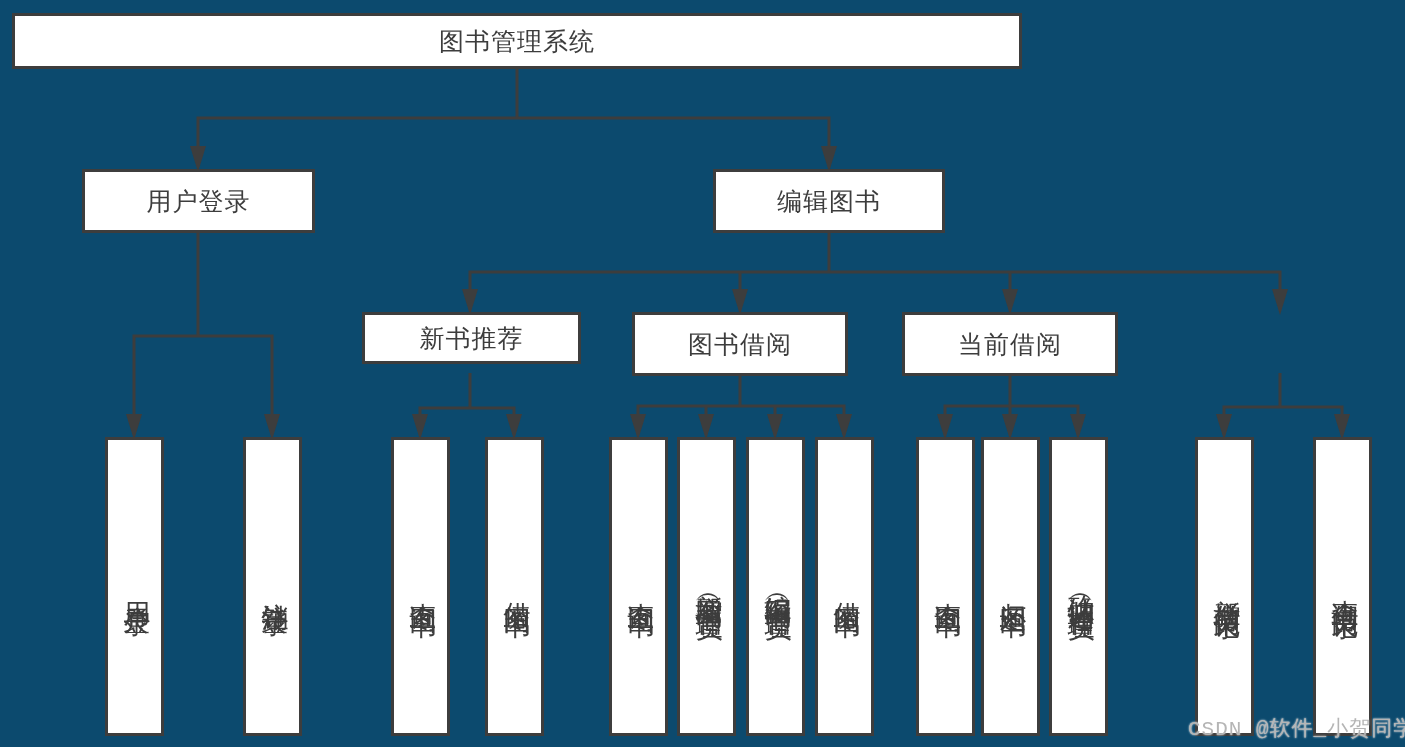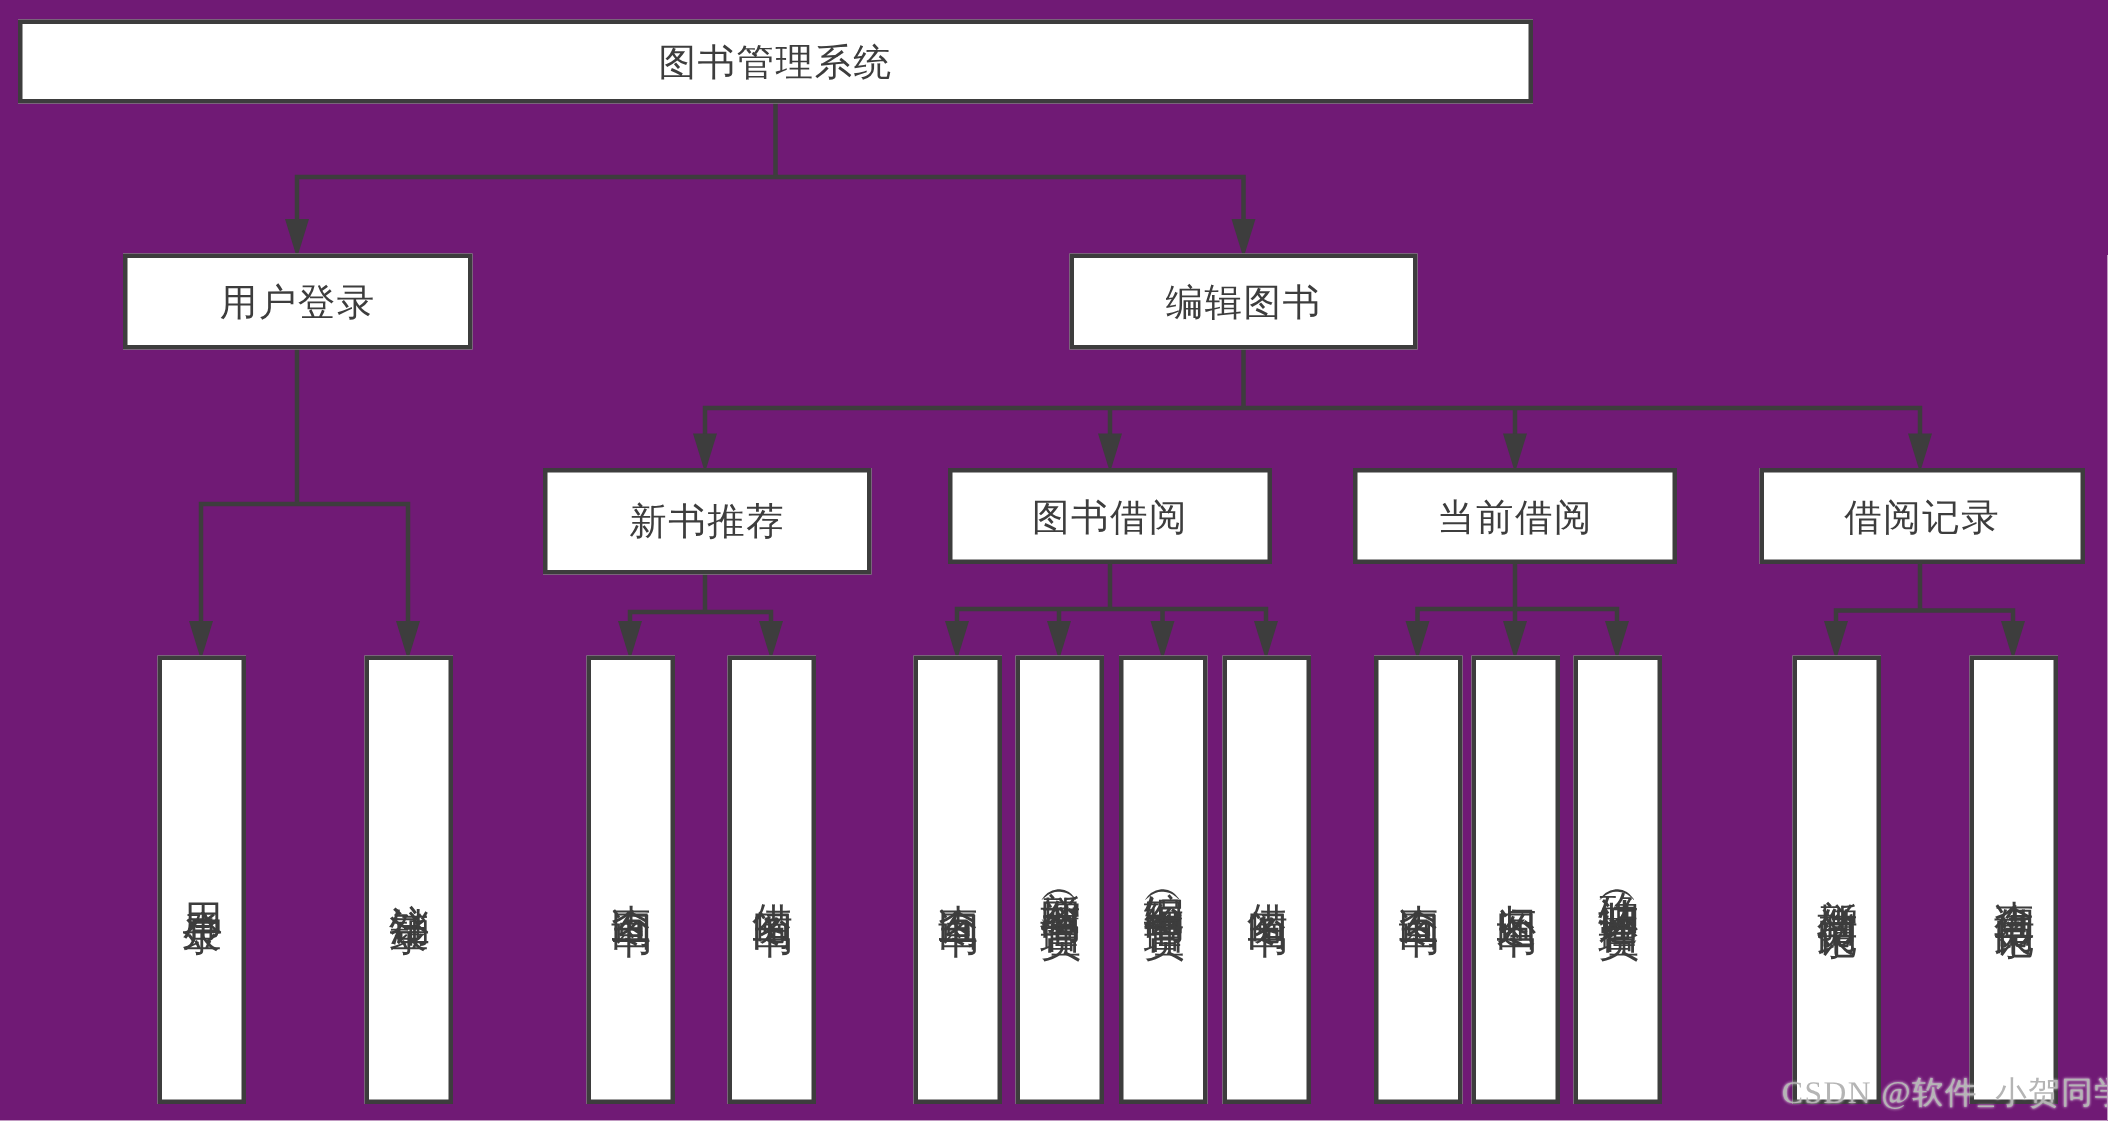--- a/index.html
+++ b/index.html
@@ -1,18 +1,18 @@
 <!DOCTYPE html>
 <html><head>
 <meta charset="utf-8">
 <style>
   html,body{margin:0;padding:0;background:#ffffff;}
   .canvas{
-    position:relative;width:1405px;height:747px;background:#701a75;
-    overflow:hidden;font-family:Liberation Serif, serif;
+    position:relative;width:1405px;height:747px;background:#0c4a6e;
+    overflow:hidden;font-family:Liberation Mono, monospace;
   }
   svg.connectors{position:absolute;left:0;top:0;z-index:0;}
   .node{
     position:absolute;box-sizing:border-box;z-index:1;
     border:3px solid #3d3d3d;background:#ffffff;color:#3d3d3d;
     display:flex;align-items:center;justify-content:center;
   }
   .hnode{font-size:25px;letter-spacing:1px;white-space:nowrap;}
   .vnode{padding:4px 0;}
   .vtext{
@@ -81,31 +81,28 @@
     <span>图书管理系统</span>
   </div>
 
   <div class="node hnode" style="left:82px;top:169px;width:233px;height:64px;">
     <span>用户登录</span>
   </div>
   <div class="node hnode" style="left:713px;top:169px;width:232px;height:64px;">
     <span>编辑图书</span>
   </div>
 
-  <div class="node hnode" style="left:362px;top:312px;width:219px;height:71px;">
+  <div class="node hnode" style="left:362px;top:312px;width:219px;height:52px;">
     <span>新书推荐</span>
   </div>
   <div class="node hnode" style="left:632px;top:312px;width:216px;height:64px;text-align:right;">
     <span>图书借阅</span>
   </div>
   <div class="node hnode" style="left:902px;top:312px;width:216px;height:64px;">
     <span>当前借阅</span>
-  </div>
-  <div class="node hnode" style="left:1173px;top:312px;width:217px;height:64px;">
-    <span>借阅记录</span>
   </div>
 
   <div class="node vnode" style="left:105px;top:437px;width:59px;height:299px;">
     <span class="vtext">用户登录</span>
   </div>
   <div class="node vnode" style="left:243px;top:437px;width:59px;height:299px;">
     <span class="vtext">注销登录</span>
   </div>
 
   <div class="node vnode" style="left:391px;top:437px;width:59px;height:299px;">

